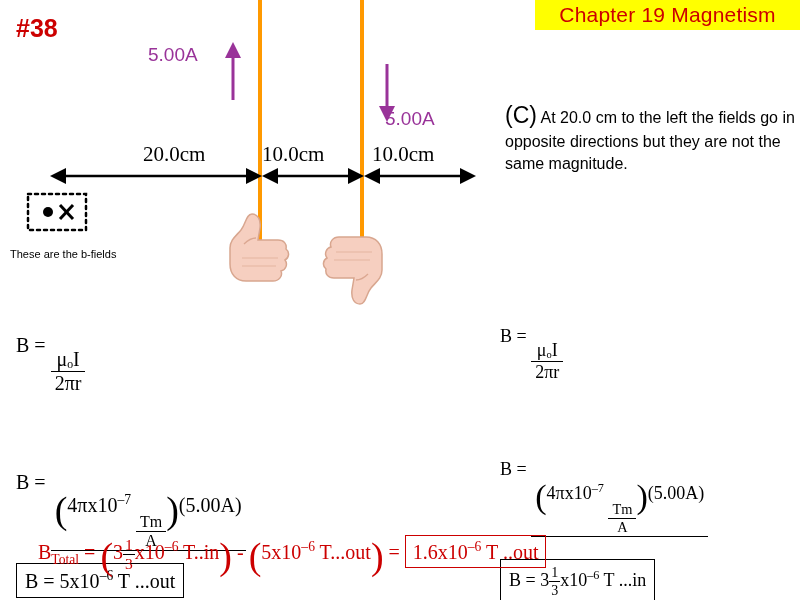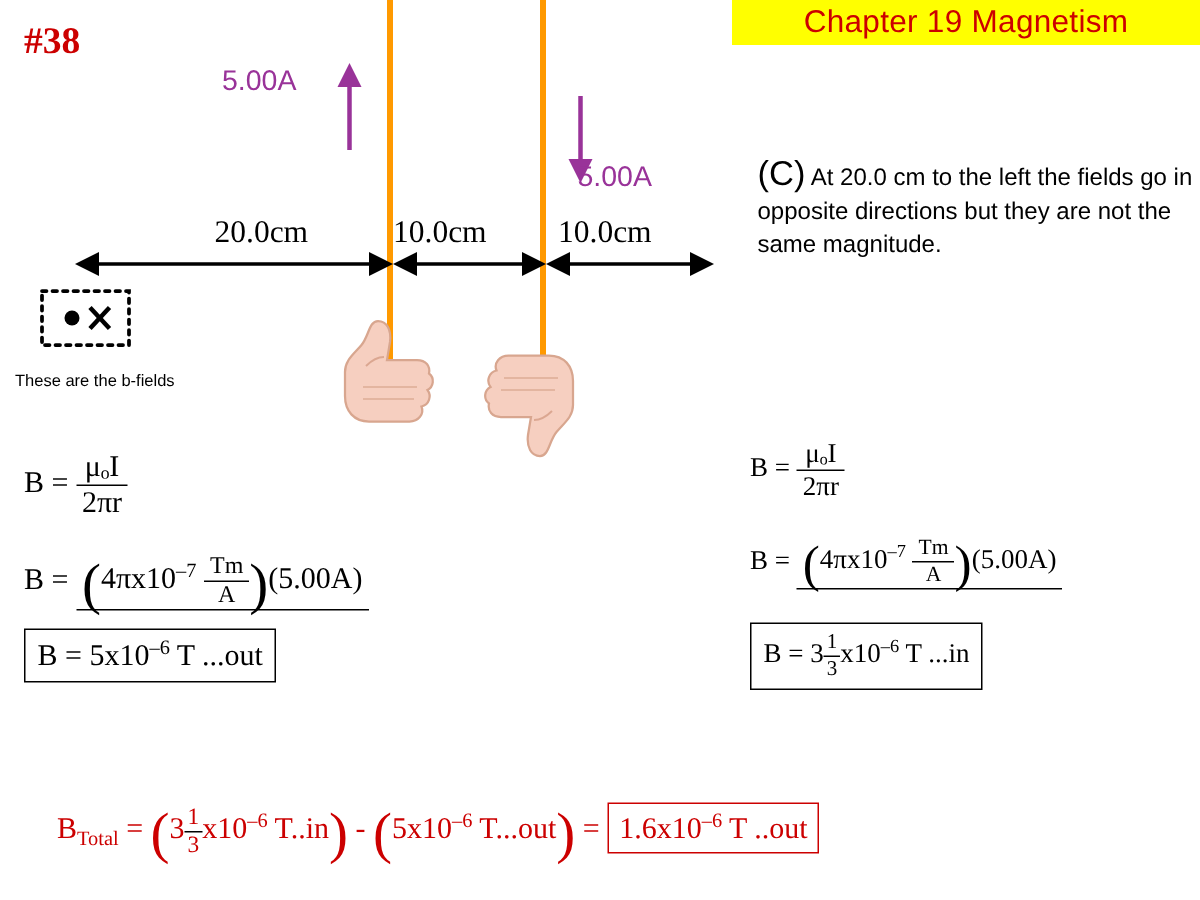--- a/index.html
+++ b/index.html
@@ -1,30 +1,30 @@
 <!DOCTYPE html>
 <html><head>
 <meta charset="utf-8">
 <style>
   html,body{margin:0;padding:0;}
   body{width:800px;height:600px;background:#ffffff;font-family:"Liberation Sans",sans-serif;position:relative;overflow:hidden;}
   .abs{position:absolute;}
 
   
   #chapter-banner{
-    right:0;top:0;width:312px;height:30px;background:#ffff00;
+    right:0;top:0;width:265px;height:30px;background:#ffff00;
     display:flex;align-items:center;justify-content:center;
   }
   #chapter-banner span{
     font-family:"Liberation Sans",sans-serif;font-size:21px;color:#cc0000;letter-spacing:.2px;
   }
 
   #slide-number{
     left:16px;top:14px;font-size:25px;font-weight:bold;color:#cc0000;
-    font-family:Liberation Serif, serif;
+    font-family:Liberation Sans, sans-serif;
   }
 
   
   .wire{background:#ff9900;width:4px;}
   #wire-left{left:258px;top:0;height:258px;}
   #wire-right{left:360px;top:0;height:258px;}
 
   
   .curr-label{color:#993399;font-size:19px;font-family:"Liberation Sans",sans-serif;}
   #current-left-label{left:148px;top:44px;}
@@ -39,21 +39,21 @@
   
   #bfield-caption{left:10px;top:248px;font-size:11px;font-family:"Liberation Sans",sans-serif;color:#000;}
 
   
   #answer-block{left:505px;top:100px;width:290px;font-family:"Liberation Sans",sans-serif;font-size:16px;color:#000;line-height:1.35;}
   #answer-block .big{font-size:23px;}
 
   
   .math{font-family:"Liberation Serif",serif;color:#000;}
   .frac{display:inline-block;vertical-align:middle;text-align:center;}
-  .frac .num{display:block;border-bottom:1.3px solid #000;padding:0 4px;}
+  .frac .num{display:block;border-bottom:1.3px solid #000;padding:0 4px;margin-top:48px;}
   .frac .den{display:block;padding:0 4px;}
   sup{font-size:.68em;vertical-align:super;}
   sub{font-size:.68em;vertical-align:sub;}
 
   #left-math{left:16px;top:300px;font-size:20px;}
   #right-math{left:500px;top:292px;font-size:18px;}
 
   .eqline{margin-bottom:12px;white-space:nowrap;}
 
   .boxed{border:1.5px solid #000;display:inline-block;padding:4px 8px;}

